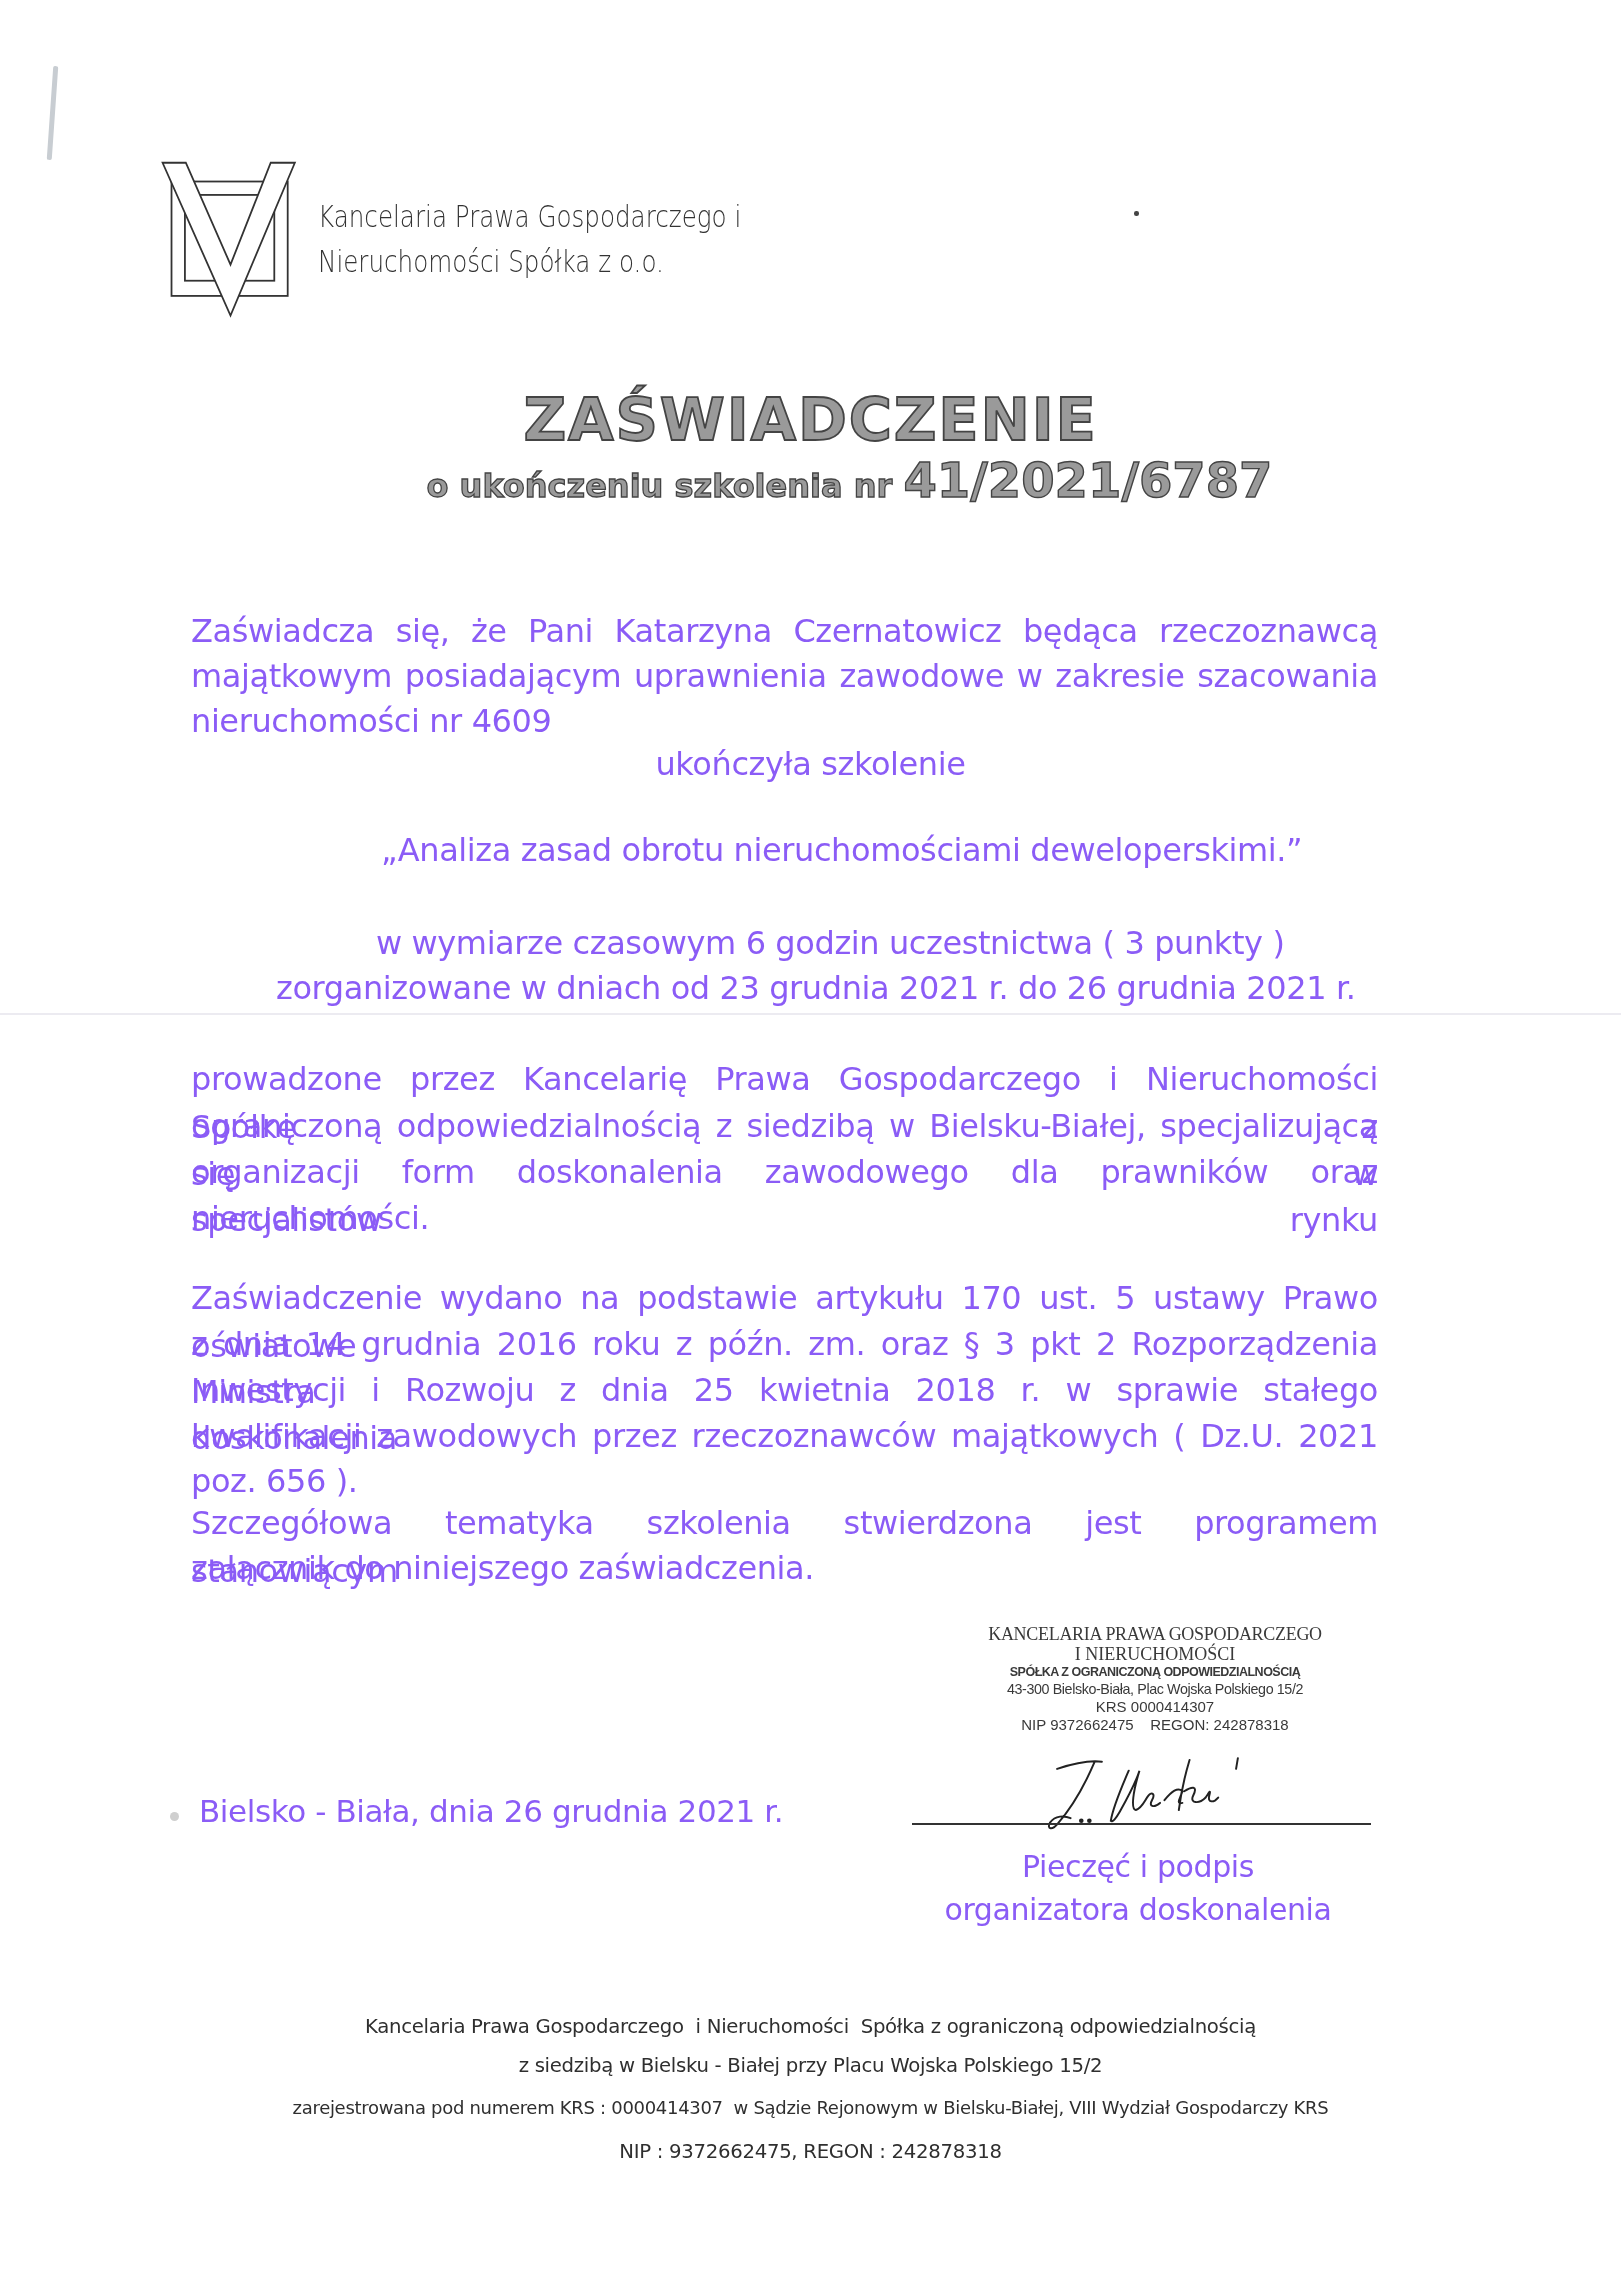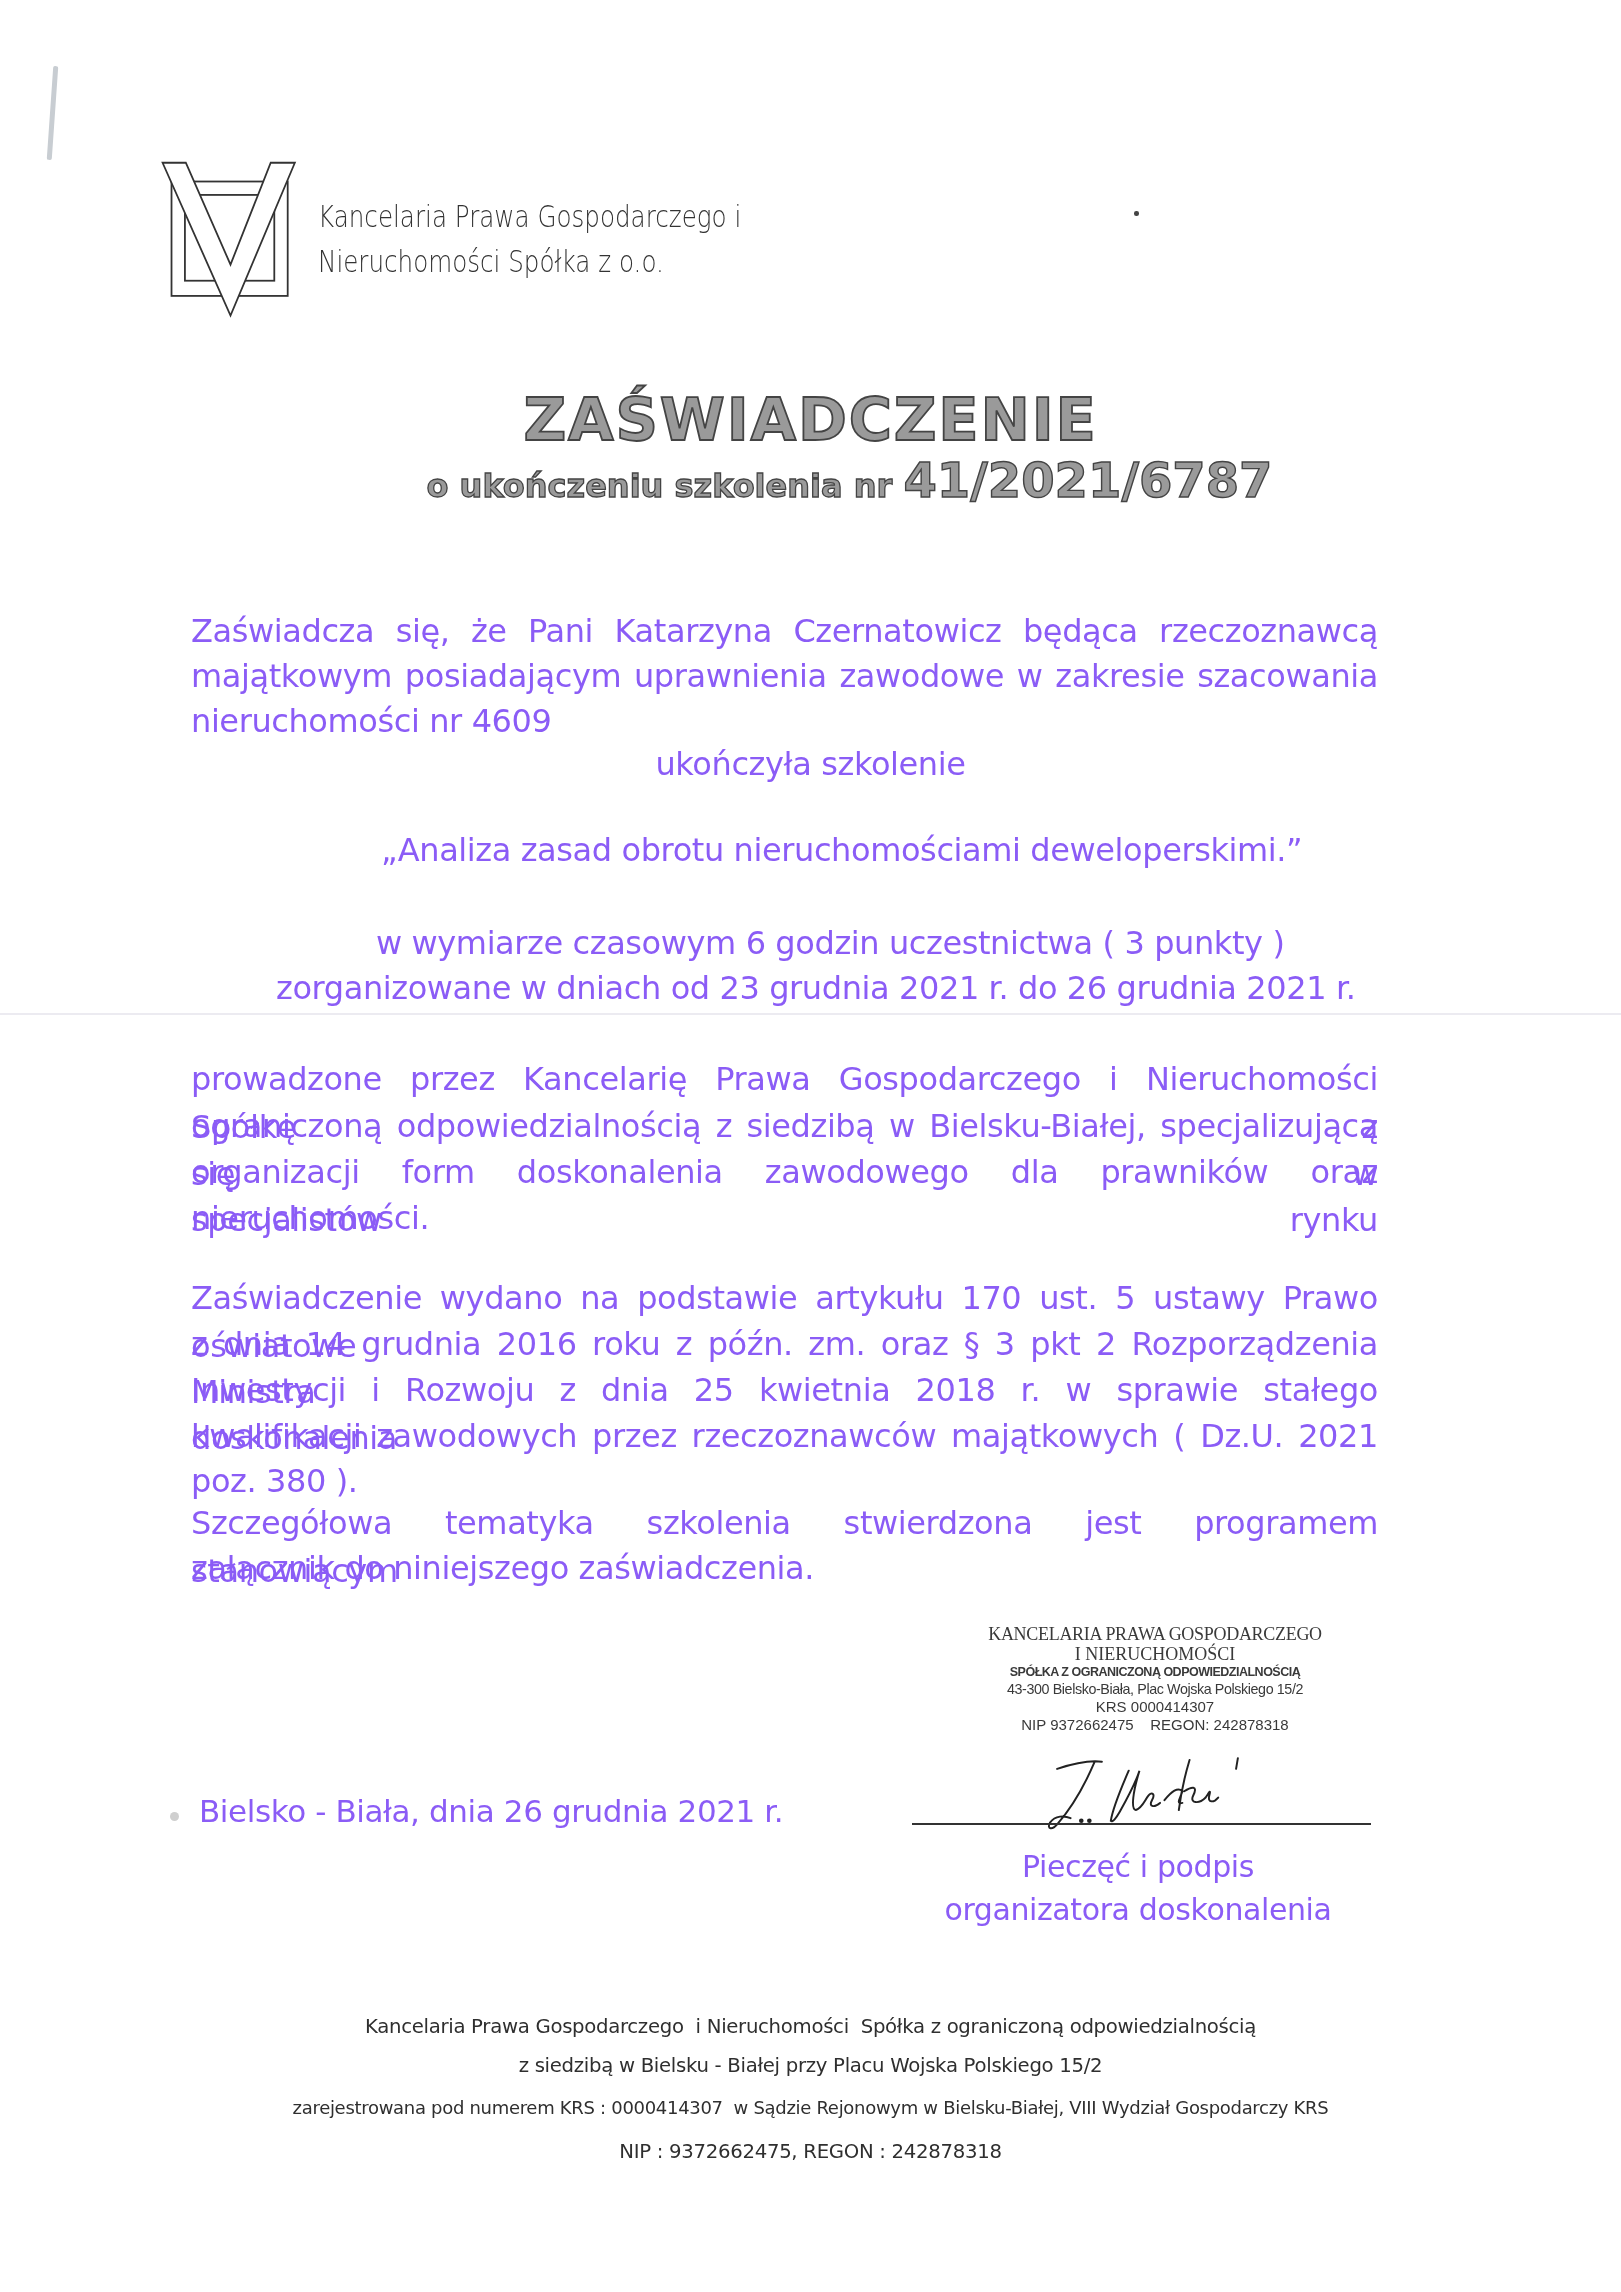--- a/index.html
+++ b/index.html
@@ -56,21 +56,21 @@
 
 <div class="abs body-text just line" style="top:1055px;">prowadzone przez Kancelarię Prawa Gospodarczego i Nieruchomości Spółkę z</div>
 <div class="abs body-text just line" style="top:1102px;">ograniczoną odpowiedzialnością z siedzibą w Bielsku-Białej, specjalizującą się w</div>
 <div class="abs body-text just line" style="top:1148px;">organizacji form doskonalenia zawodowego dla prawników oraz specjalistów rynku</div>
 <div class="abs body-text line" style="left:191px; top:1194px;">nieruchomości.</div>
 
 <div class="abs body-text just line" style="top:1274px;">Zaświadczenie wydano na podstawie artykułu 170 ust. 5 ustawy Prawo oświatowe</div>
 <div class="abs body-text just line" style="top:1320px;">z dnia 14 grudnia 2016 roku z późn. zm. oraz § 3 pkt 2 Rozporządzenia Ministra</div>
 <div class="abs body-text just line" style="top:1366px;">Inwestycji i Rozwoju z dnia 25  kwietnia  2018 r. w sprawie stałego doskonalenia</div>
 <div class="abs body-text just line" style="top:1412px;">kwalifikacji zawodowych przez rzeczoznawców majątkowych ( Dz.U. 2021</div>
-<div class="abs body-text line" style="left:191px; top:1457px;">poz.  380 ).</div>
+<div class="abs body-text line" style="left:191px; top:1457px;">poz.  656 ).</div>
 <div class="abs body-text just line" style="top:1499px;">Szczegółowa tematyka szkolenia stwierdzona jest programem stanowiącym</div>
 <div class="abs body-text line" style="left:191px; top:1544px;">załącznik do niniejszego zaświadczenia.</div>
 
 <div class="abs" style="left:976px; top:1625px; width:358px;">
   <div class="stamp" style="font-size:18px; line-height:19.7px; letter-spacing:-0.3px;">KANCELARIA PRAWA GOSPODARCZEGO</div>
   <div class="stamp" style="font-size:18px; line-height:19.7px;">I NIERUCHOMOŚCI</div>
   <div class="stamp-sans" style="font-size:12.5px; line-height:16px; font-weight:bold; letter-spacing:-0.5px;">SPÓŁKA Z OGRANICZONĄ ODPOWIEDZIALNOŚCIĄ</div>
   <div class="stamp-sans" style="font-size:14.3px; line-height:18px; letter-spacing:-0.4px;">43-300 Bielsko-Biała, Plac Wojska Polskiego 15/2</div>
   <div class="stamp-sans" style="font-size:15px; line-height:18px;">KRS 0000414307</div>
   <div class="stamp-sans" style="font-size:15px; line-height:18px; white-space:pre;">NIP 9372662475    REGON: 242878318</div>

